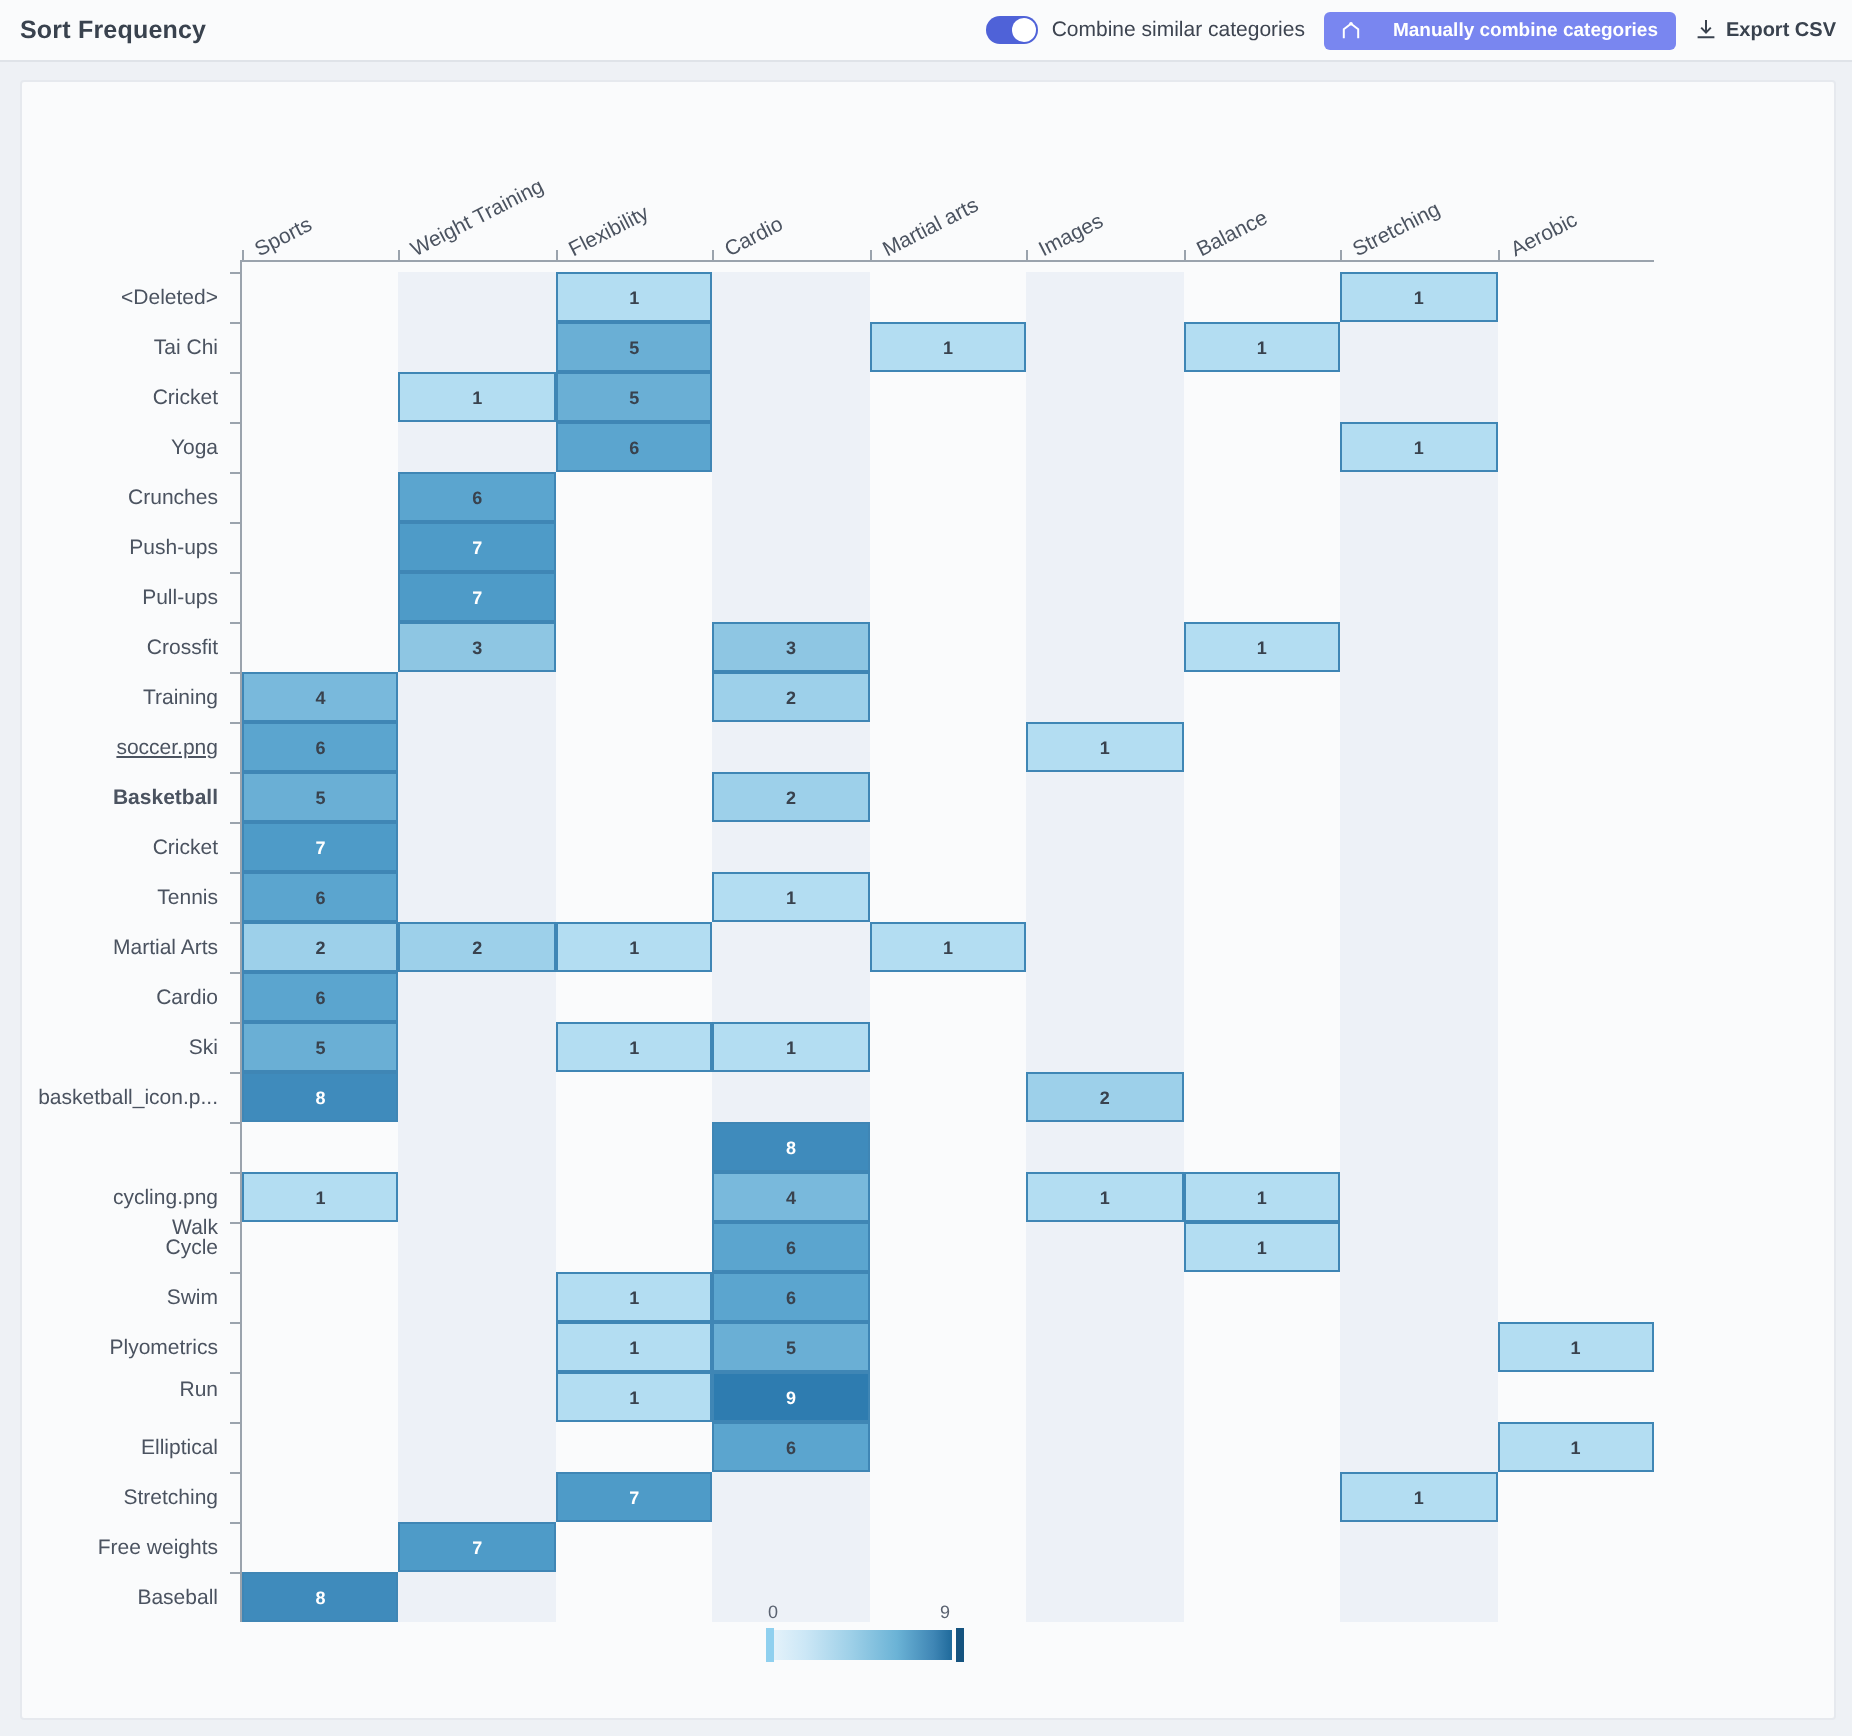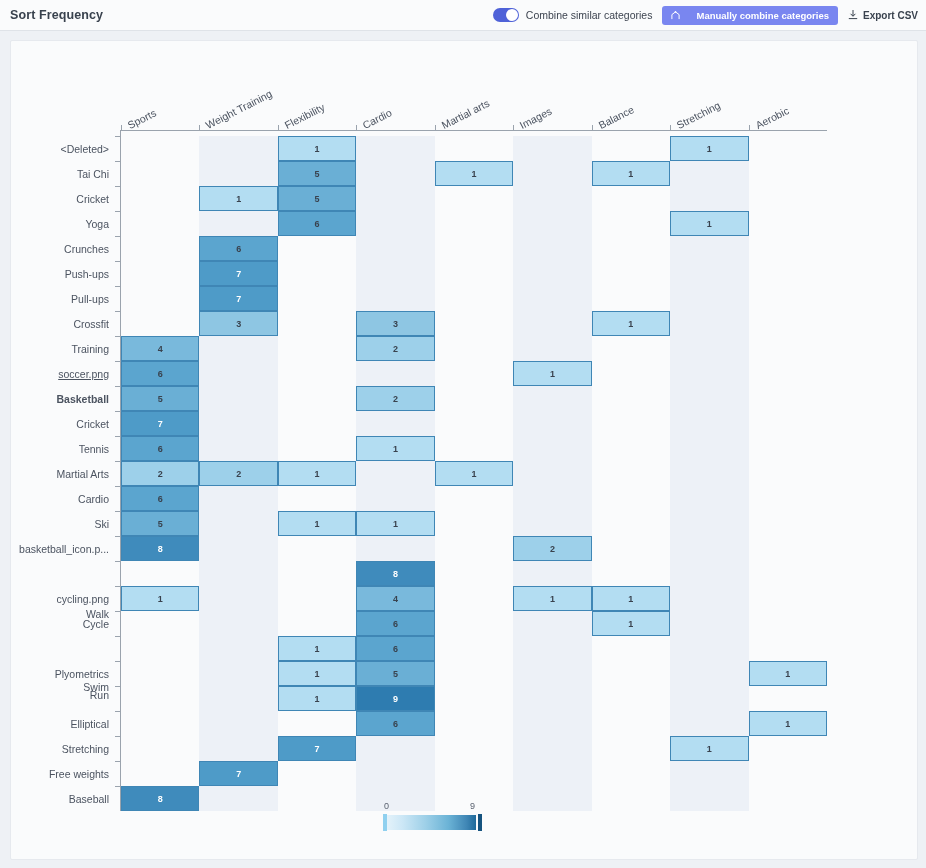--- a/index.html
+++ b/index.html
@@ -273,21 +273,21 @@
         <div class="row-label" style="top: 257.5px; font-weight: bold;">Basketball</div>
         <div class="row-label" style="top: 282.5px;">Cricket</div>
         <div class="row-label" style="top: 307.5px;">Tennis</div>
         <div class="row-label" style="top: 332.5px;">Martial Arts</div>
         <div class="row-label" style="top: 357.5px;">Cardio</div>
         <div class="row-label" style="top: 382.5px;">Ski</div>
         <div class="row-label" style="top: 407.5px;">basketball_icon.p...</div>
         <div class="row-label" style="top: 432.5px; margin-top: 40px;">Walk</div>
         <div class="row-label" style="top: 457.5px;">cycling.png</div>
         <div class="row-label" style="top: 482.5px;">Cycle</div>
-        <div class="row-label" style="top: 507.5px; margin-top: 38px;">Swim</div>
+        <div class="row-label" style="top: 507.5px;">Swim</div>
         <div class="row-label" style="top: 532.5px;">Plyometrics</div>
         <div class="row-label" style="top: 554px;">Run</div>
         <div class="row-label" style="top: 582.5px;">Elliptical</div>
         <div class="row-label" style="top: 607.5px;">Stretching</div>
         <div class="row-label" style="top: 632.5px;">Free weights</div>
         <div class="row-label" style="top: 657.5px;">Baseball</div>
       </div>
 
     <div id="heatmap">
       <div id="x-axis" class="axis-line"></div>

